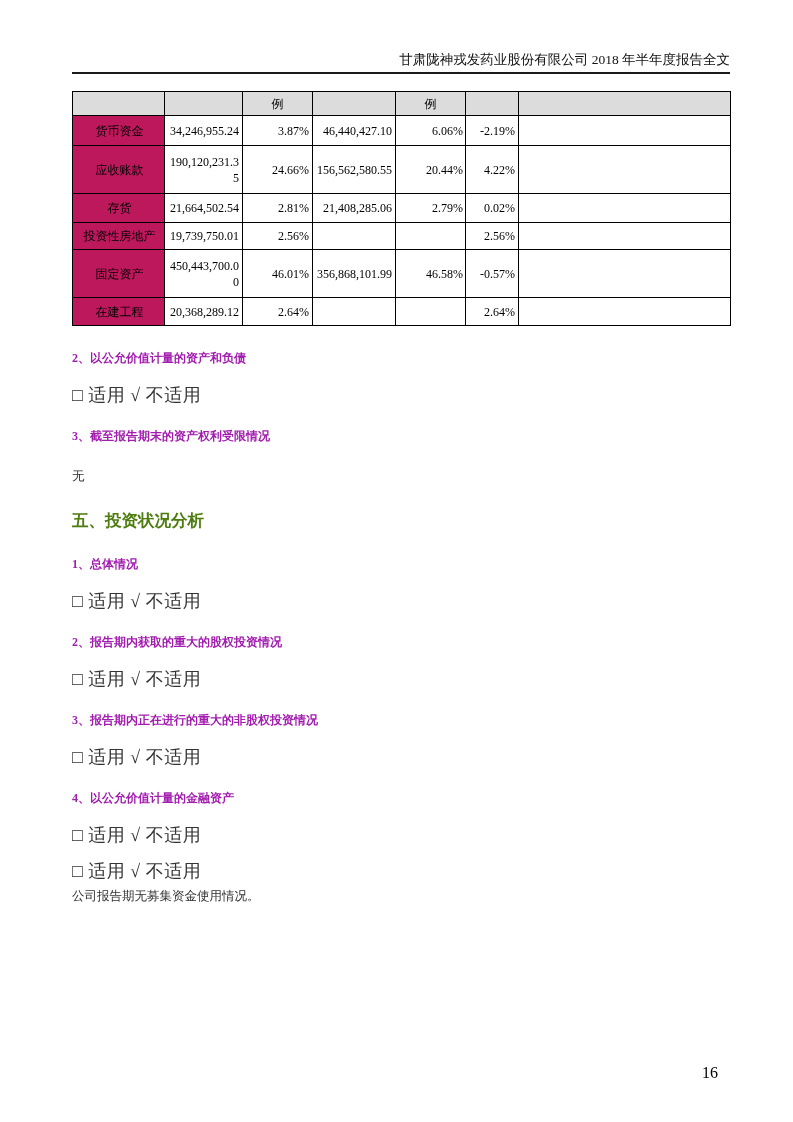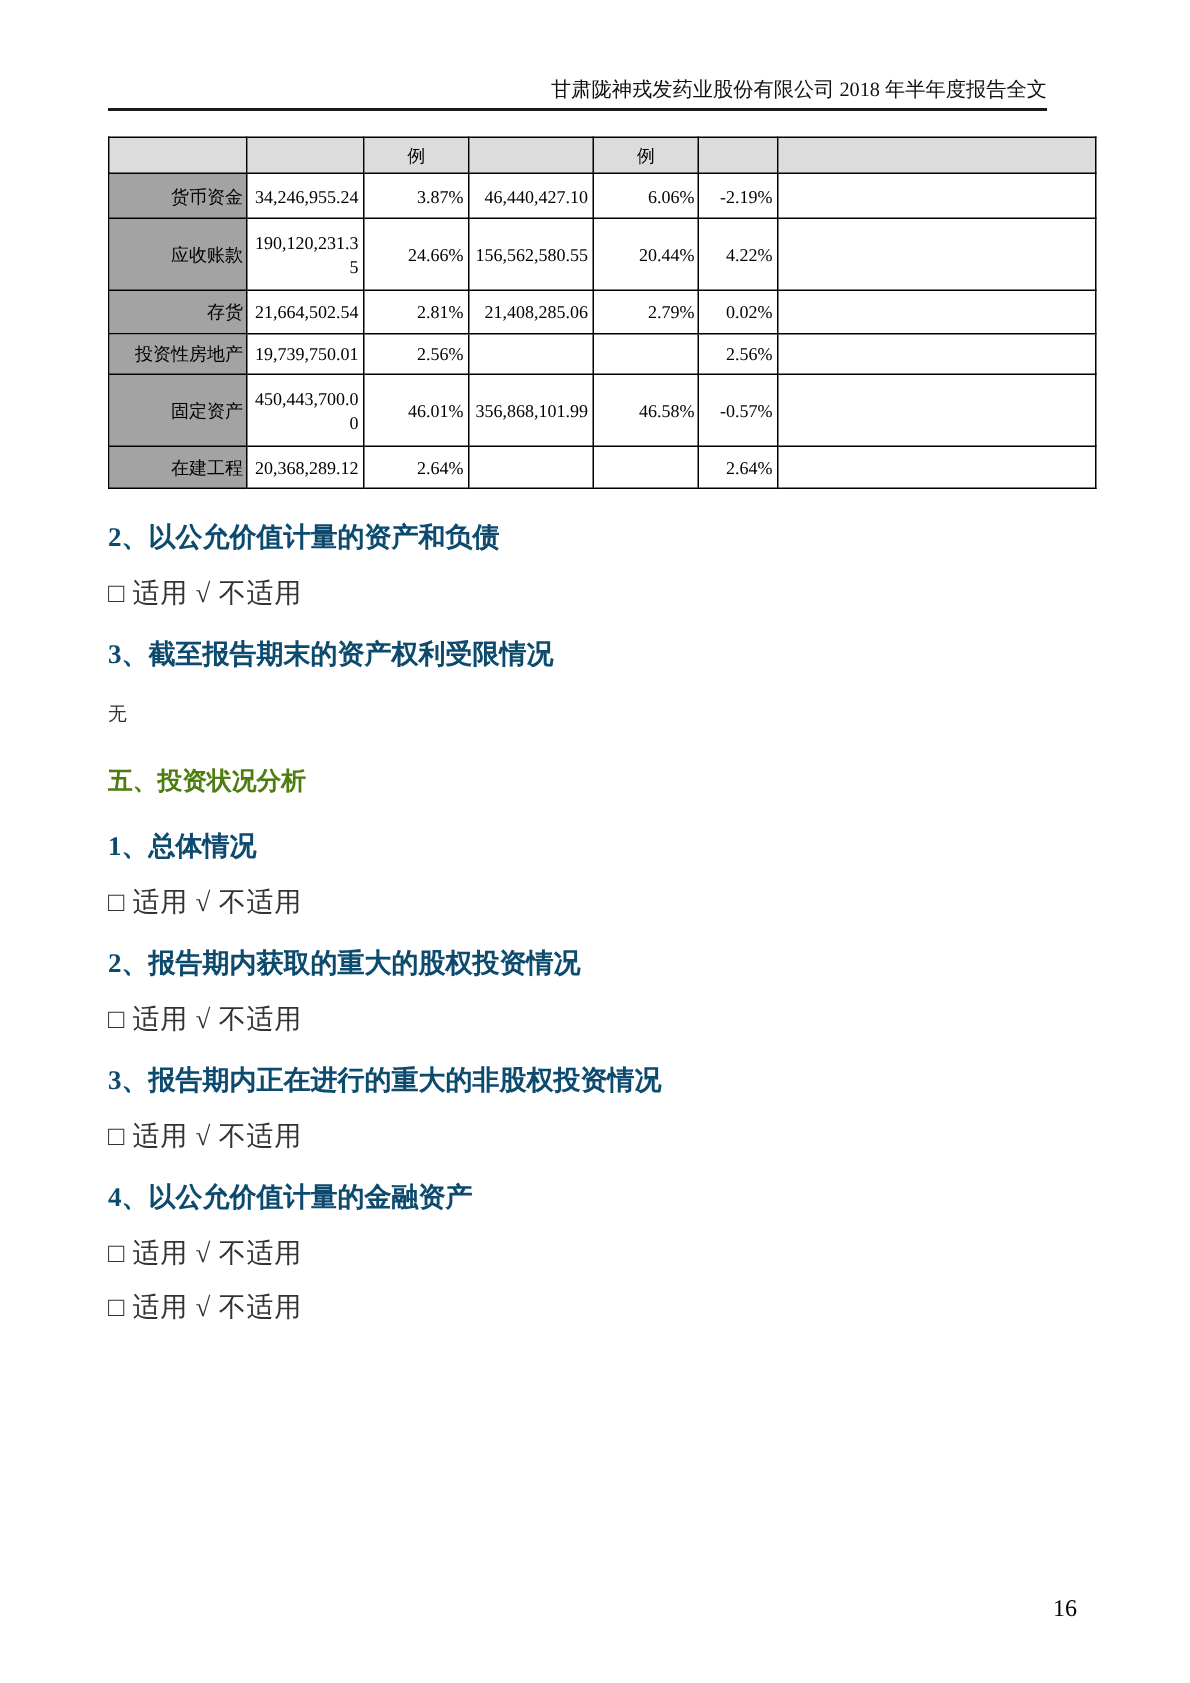--- a/index.html
+++ b/index.html
@@ -11,21 +11,21 @@
   .page {
     position: relative;
     width: 793px;
     height: 1122px;
     background: #ffffff;
     margin: 0 auto;
     overflow: hidden;
   }
   .inner {
     margin-left: 72px;
-    margin-right: 95px;
+    margin-right: 63px;
   }
   .doc-header {
     padding-top: 52px;
     text-align: right;
     font-size: 13.5px;
     line-height: 16px;
     color: #111111;
   }
   .header-rule {
     margin-top: 4px;
@@ -52,40 +52,40 @@
     font-weight: normal;
     text-align: center;
   }
   table.asset-table tbody tr:nth-child(1) { height: 30px; }
   table.asset-table tbody tr:nth-child(2) { height: 48px; }
   table.asset-table tbody tr:nth-child(3) { height: 29px; }
   table.asset-table tbody tr:nth-child(4) { height: 27px; }
   table.asset-table tbody tr:nth-child(5) { height: 48px; }
   table.asset-table tbody tr:nth-child(6) { height: 28px; }
   td.label-cell {
-    background: #a3a3a3;
-    text-align: right;
+    background: #be185d;
+    text-align: center;
     padding-left: 4px;
     padding-right: 2px;
   }
   td.num-cell {
     background: #ffffff;
     text-align: right;
     padding-left: 2px;
     padding-right: 3px;
     word-break: break-all;
   }
   td.num-cell:nth-child(5) { padding-right: 2px; padding-left: 1px; }
   .sections { }
   .heading2 {
     margin-top: 22px;
-    font-size: 18px;
+    font-size: 12px;
     font-weight: bold;
     line-height: 20px;
-    color: #0c4a6e;
+    color: #a21caf;
   }
   .heading1 {
     margin-top: 24px;
     font-size: 16.5px;
     font-weight: bold;
     line-height: 23px;
     color: #4d7c0f;
   }
   .applicability {
     margin-top: 19px;
@@ -207,17 +207,18 @@
         <div class="heading1">五、投资状况分析</div>
         <div class="heading2">1、总体情况</div>
         <div class="applicability">□ 适用 √ 不适用</div>
         <div class="heading2">2、报告期内获取的重大的股权投资情况</div>
         <div class="applicability">□ 适用 √ 不适用</div>
         <div class="heading2">3、报告期内正在进行的重大的非股权投资情况</div>
         <div class="applicability">□ 适用 √ 不适用</div>
         <div class="heading2">4、以公允价值计量的金融资产</div>
         <div class="applicability">□ 适用 √ 不适用</div>
         <div class="applicability">□ 适用 √ 不适用</div>
+        <div class="body tight">公司报告期无募集资金使用情况。</div>
       </div>
 
   </div>
   <div class="page-number">16</div>
 </div>
 
 </body></html>

